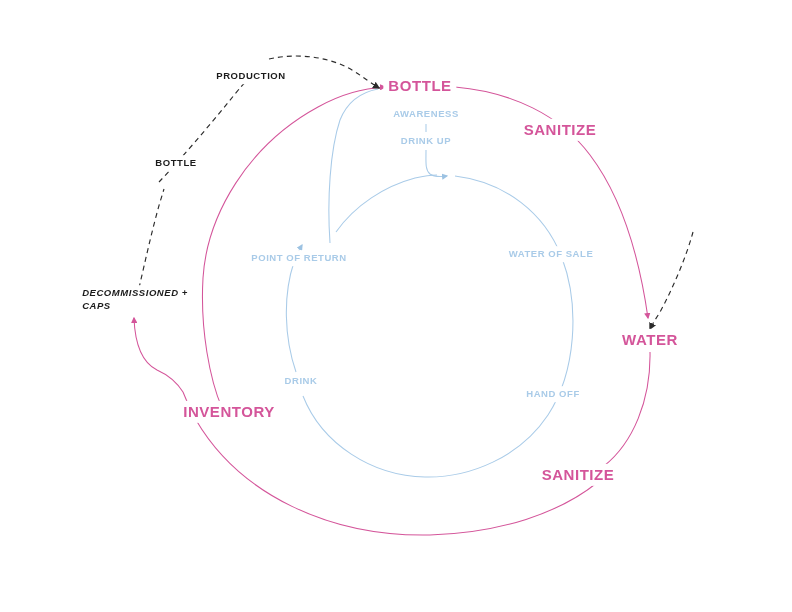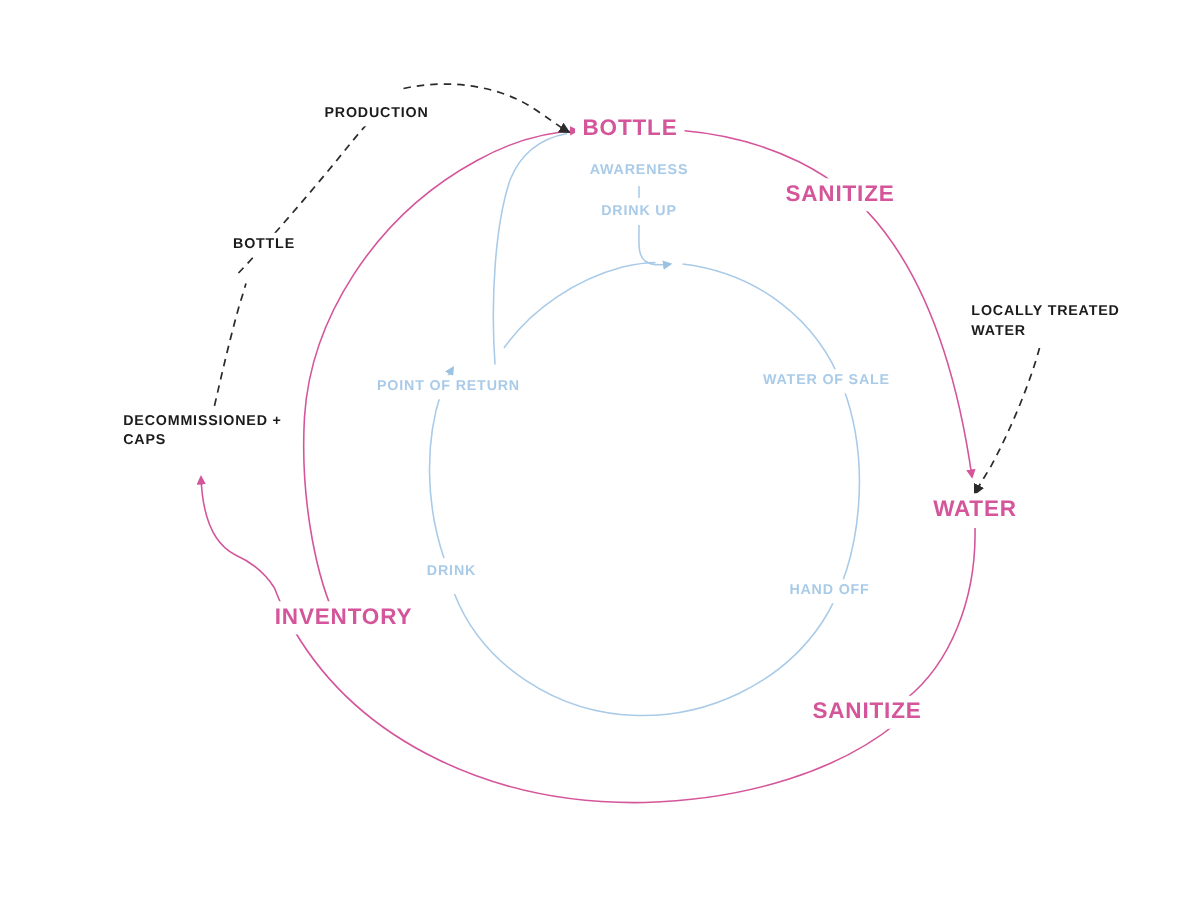--- a/index.html
+++ b/index.html
@@ -130,23 +130,19 @@
   <div class="lbl lbl-blue" style="left:553px;top:394px;">HAND OFF</div>
 
   <div class="lbl lbl-blue" style="left:301px;top:381px;">DRINK</div>
 
   <div class="lbl lbl-blue" style="left:299px;top:258px;">POINT OF RETURN</div>
 
   <div class="lbl lbl-black" style="left:251px;top:76px;">PRODUCTION</div>
 
   <div class="lbl lbl-black" style="left:176px;top:163px;">BOTTLE</div>
 
-  <div class="lbl lbl-black two" style="left:135px;top:288px;">
+  <div class="lbl lbl-black two" style="left:135px;top:300px;font-style:italic;">
     <span>DECOMMISSIONED +</span><br>
     <span>CAPS</span>
   </div>
 
-  <div class="lbl lbl-black two" style="left:697px;top:215px;">
-    <span>LOCALLY TREATED</span><br>
-    <span>WATER</span>
-  </div>
 
 </div>
 
 </body></html>

